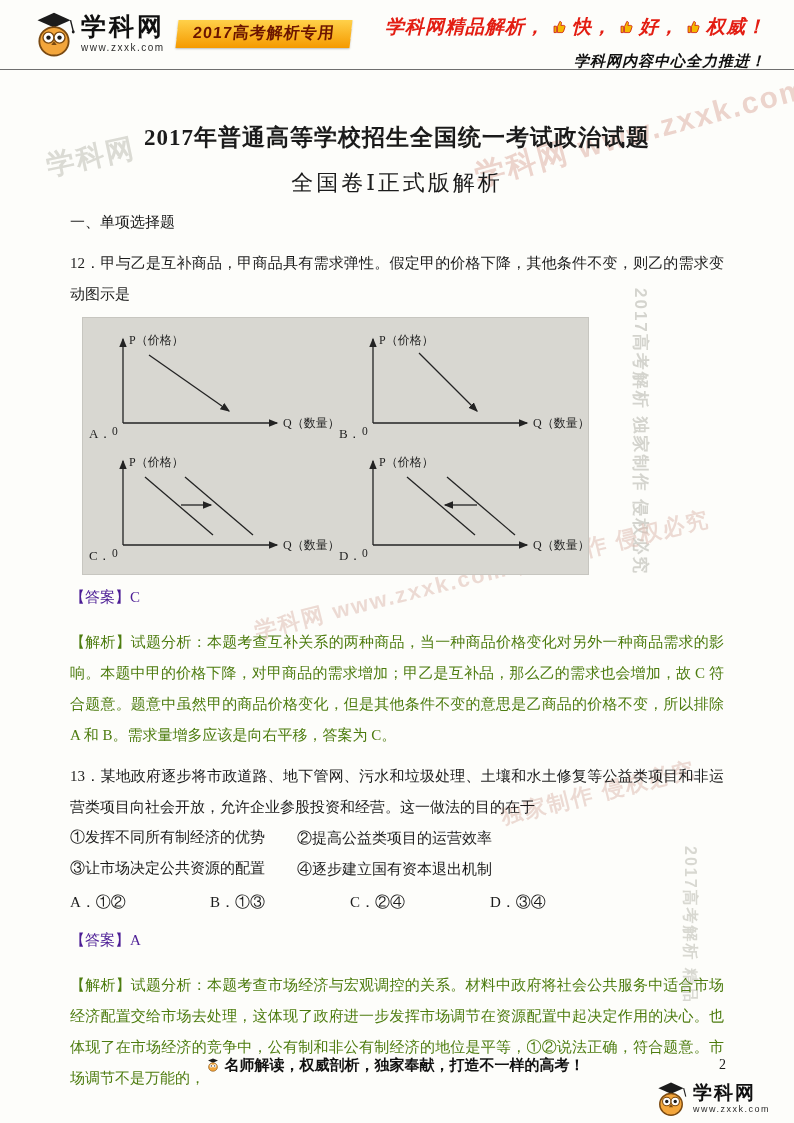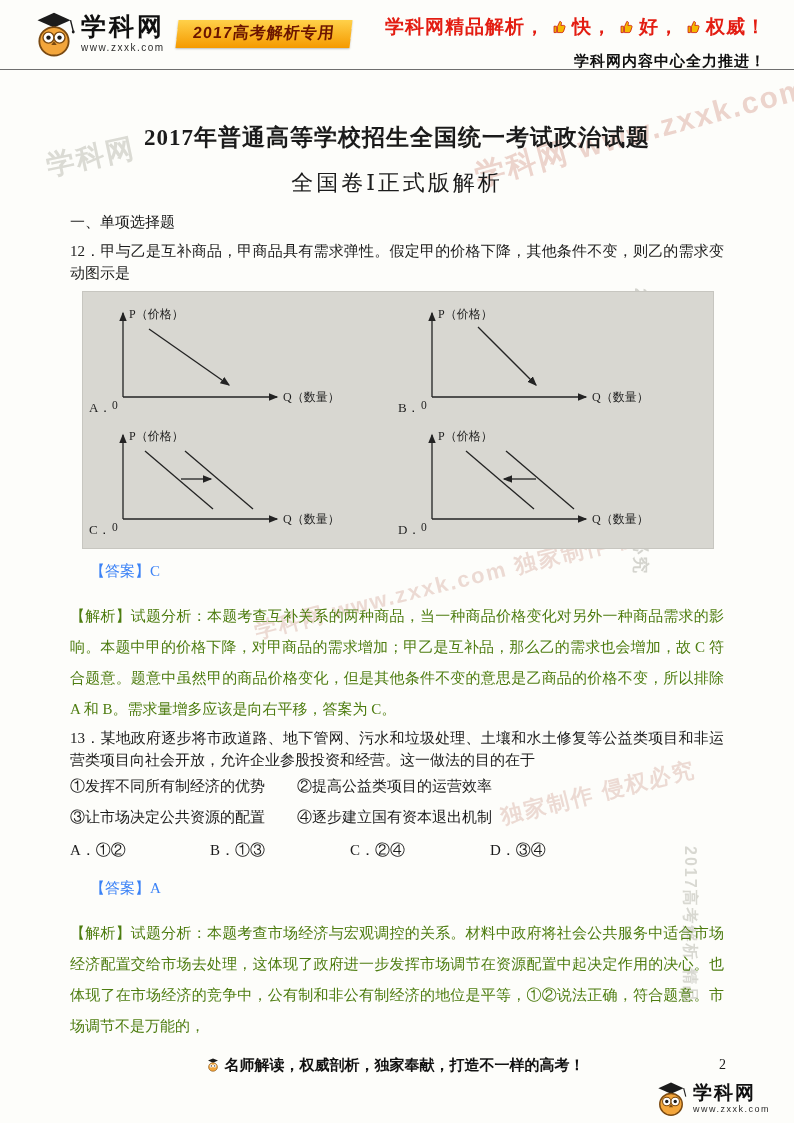--- a/index.html
+++ b/index.html
@@ -9,42 +9,42 @@
   
   .wm { position:absolute; pointer-events:none; white-space:nowrap; font-family:"Liberation Sans",sans-serif; font-weight:bold; letter-spacing:2px; z-index:0; }
 
   
   .header { position:relative; z-index:1; display:flex; justify-content:space-between; align-items:flex-start; padding:8px 28px 0 32px; height:70px; border-bottom:1.5px solid #6f6f6f; }
   .logo-group { display:flex; align-items:flex-start; }
   .logo-text { margin-left:5px; margin-top:6px; }
   .brand { font-family:"Liberation Sans",sans-serif; font-weight:bold; font-size:25px; letter-spacing:3px; color:#101010; line-height:1; }
   .brand-url { font-family:"Liberation Sans",sans-serif; font-size:10px; letter-spacing:1.5px; color:#2b2b2b; margin-top:3px; }
   .banner { align-self:flex-end; margin:0 0 10px 12px; background:linear-gradient(180deg,#ffd14a,#f59a00); color:#6b1500; font-family:"Liberation Sans",sans-serif; font-weight:bold; font-size:16px; letter-spacing:1px; padding:3px 16px 4px 16px; transform:skewX(-6deg); box-shadow:0 1px 2px rgba(0,0,0,.25); }
-  .header-right { text-align:right; padding-top:6px; }
+  .header-right { text-align:right; padding-top:6px;font-style:italic; }
   .slogan { display:flex; align-items:center; justify-content:flex-end; gap:3px; color:#e31d12; font-size:19px; font-weight:bold; letter-spacing:1px; }
   .slogan .thumb { display:inline-block; margin:0 1px 0 4px; }
   .sub-slogan { margin-top:12px; font-size:15px; font-weight:bold; color:#101010; letter-spacing:1px; }
 
   
   .title-line1 { position:relative; z-index:1; margin-top:52px; text-align:center; font-weight:bold; font-size:23px; letter-spacing:1px; }
   .title-line2 { position:relative; z-index:1; margin-top:15px; text-align:center; font-weight:normal; font-size:22px; letter-spacing:3px; }
 
   
   .content { position:relative; z-index:1; padding:0 70px; font-size:15px; }
   .section-heading { margin-top:9px; line-height:31px; }
-  .stem { margin-top:2px; line-height:22px; text-align:justify; }
-  .answer { color:#3b82f6; margin-top:8px; line-height:29px;margin-left:20px; }
+  .stem { margin-top:10px; line-height:31px; text-align:justify; }
+  .answer { color:#4c1d95; margin-top:8px; line-height:29px; }
   .analysis { color:#4d7c0f; margin-top:15px; line-height:31px; text-align:justify; }
   .options-row { display:flex; line-height:31px; }
-  .opt-col { width:227px; }
+  .opt-col { width:227px;font-family:Liberation Mono, monospace; }
   .choices-row { display:flex; line-height:31px; margin-top:2px; }
   .choice { width:140px; }
 
   
-  .figure { margin:7px 0 8px 12px; width:632px; background:#d8d7d1; border:1px solid #c7c6c0; padding:9px 6px 7px 6px; display:grid; grid-template-columns:1fr 1fr; row-gap:4px; }
+  .figure { margin:7px 0 8px 12px; width:507px; background:#d8d7d1; border:1px solid #c7c6c0; padding:9px 6px 7px 6px; display:grid; grid-template-columns:1fr 1fr; row-gap:4px; }
   .gpanel { display:block; }
   .gpanel text { font-family:"Liberation Serif","DejaVu Serif",serif; fill:#1e1e1e; }
   .axis, .dline { stroke:#232323; stroke-width:1.3; fill:none; }
   .shift-arrow { stroke:#232323; stroke-width:1.3; fill:none; }
 
   
   .footer-slogan { position:absolute; z-index:1; left:0; right:4px; bottom:48px; text-align:center; font-size:15px; font-weight:bold; color:#111; }
   .footer-slogan .mini-owl { vertical-align:-2px; margin-right:5px; }
   .page-num { position:absolute; z-index:1; right:68px; bottom:50px; font-size:14px; }
   .corner-logo { position:absolute; z-index:1; right:24px; bottom:6px; display:flex; align-items:center; gap:5px; }

